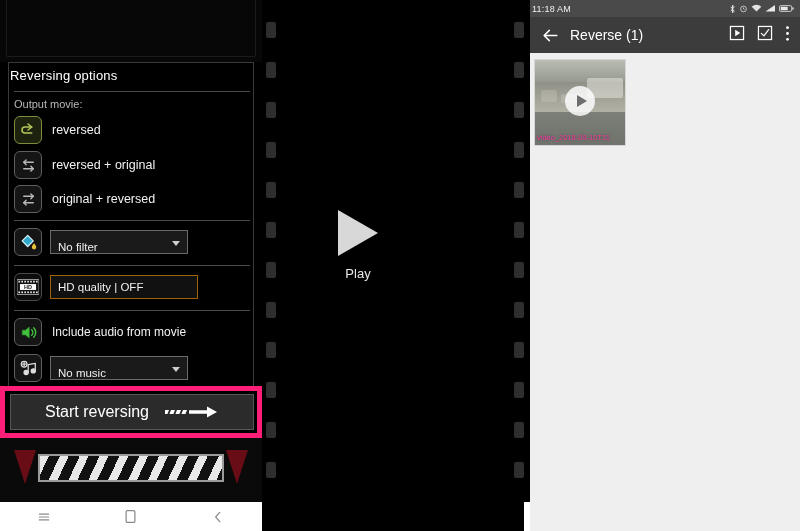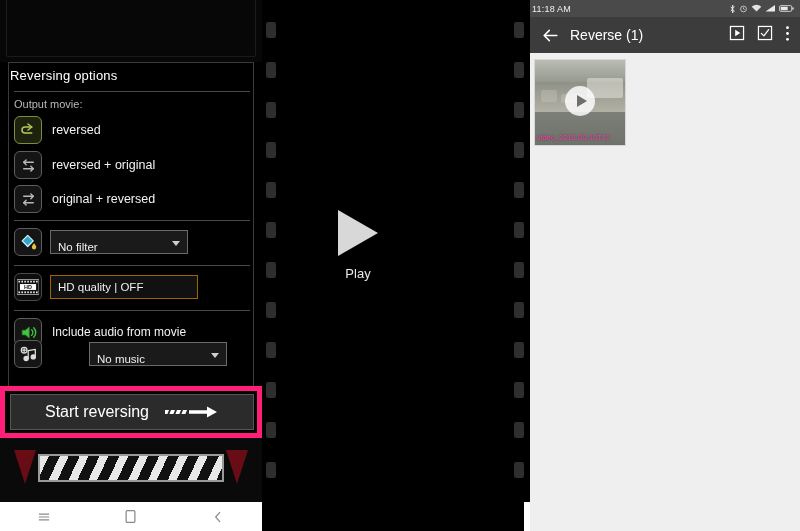--- a/index.html
+++ b/index.html
@@ -45,21 +45,21 @@
   .chip svg{display:block;}
 
   #rule-a{left:14px;width:236px;top:220px;}
   #rule-b{left:14px;width:236px;top:265px;}
   #rule-c{left:14px;width:236px;top:310px;}
 
   .ctlrow{position:absolute;left:14px;display:flex;align-items:center;}
   #ctl-filter{top:228px;}
   #ctl-hd{top:273px;}
   #ctl-audio{top:318px;}
-  #ctl-music{top:340px;gap:39px;}
+  #ctl-music{top:354px;}
 
   .select{margin-left:8px;height:24px;width:138px;background:#1a1a1a;border:1px solid #6a6a6a;
      box-sizing:border-box;display:flex;align-items:flex-end;position:relative;}
   .select .sv{font-size:11.5px;color:#efefef;padding-left:7px;}
   .caret{position:absolute;right:7px;top:10px;width:0;height:0;
      border-left:4px solid transparent;border-right:4px solid transparent;border-top:5px solid #cfcfcf;}
 
   .flatbox{margin-left:8px;height:24px;width:138px;background:#111;border:1px solid #a16207;
      box-sizing:border-box;display:flex;align-items:center;}
   .flatbox .sv{font-size:11.5px;color:#efefef;padding-left:7px;}

